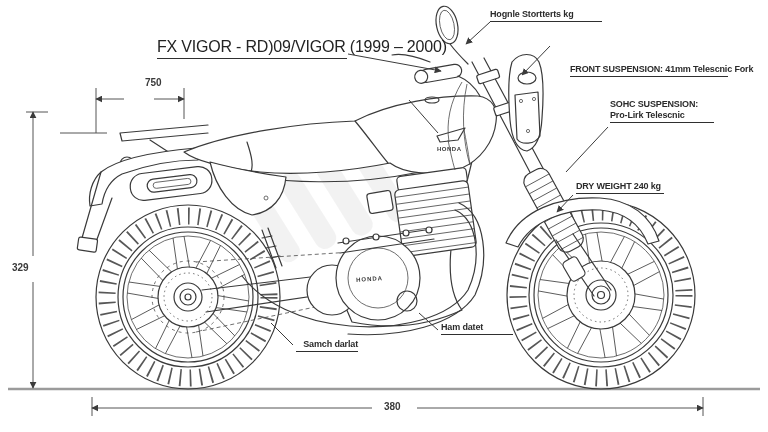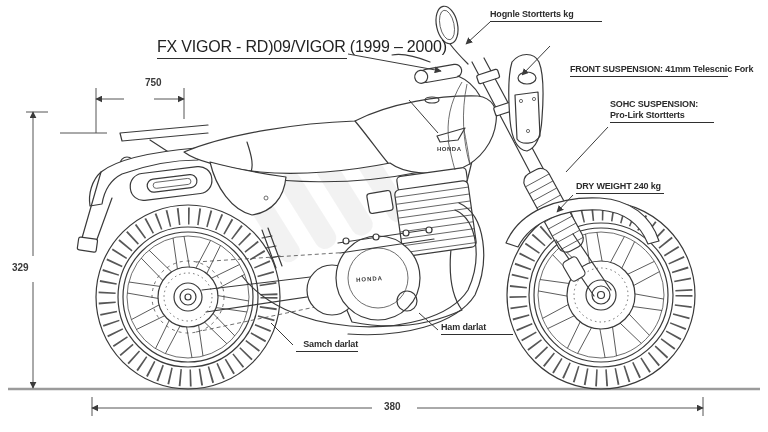--- a/index.html
+++ b/index.html
@@ -264,27 +264,27 @@
 </svg>
 
 <div class="title-lbl" style="left:157px;top:38px;width:190px;">FX VIGOR - RD)09/VIGOR (1999 – 2000)</div>
 
 <div class="lbl u" style="left:490px;top:9px;width:112px;">Hognle Stortterts kg</div>
 
 <div class="lbl u" style="left:570px;top:32px;width:158px;margin-top:32px;">FRONT SUSPENSION: 41mm Telescnic Fork</div>
 
 <div class="lbl u" style="left:610px;top:99px;width:104px;">
   <div>SOHC SUSPENSION:</div>
-  <div>Pro-Lirk Stortterts</div>
+  <div>Pro-Lirk Telescnic</div>
 </div>
 
 <div class="lbl u" style="left:576px;top:181px;width:88px;">DRY WEIGHT 240 kg</div>
 
 
-<div class="lbl u" style="left:441px;top:322px;width:72px;">Ham darlat</div>
+<div class="lbl u" style="left:441px;top:322px;width:72px;">Ham datet</div>
 
 <div class="lbl u" style="left:296px;top:339px;width:62px;text-align:right;">Samch darlat</div>
 
 <div class="dim" style="left:126px;top:77px;margin-left:16px;">750</div>
 <div class="dim" style="left:9px;top:262px;">329</div>
 <div class="dim" style="left:381px;top:401px;">380</div>
 
 </div>
 
 </body></html>

